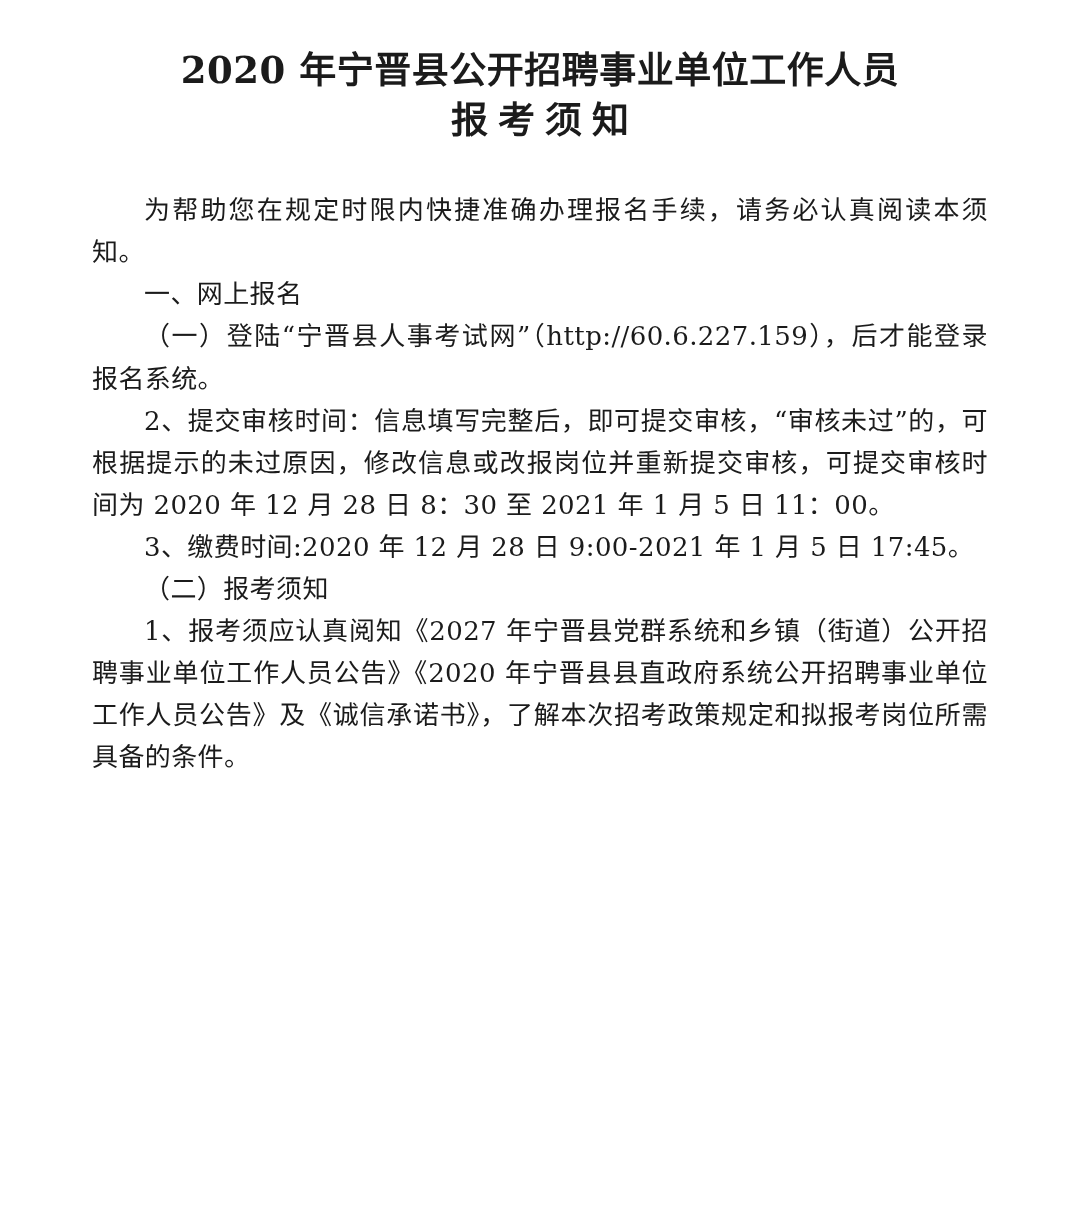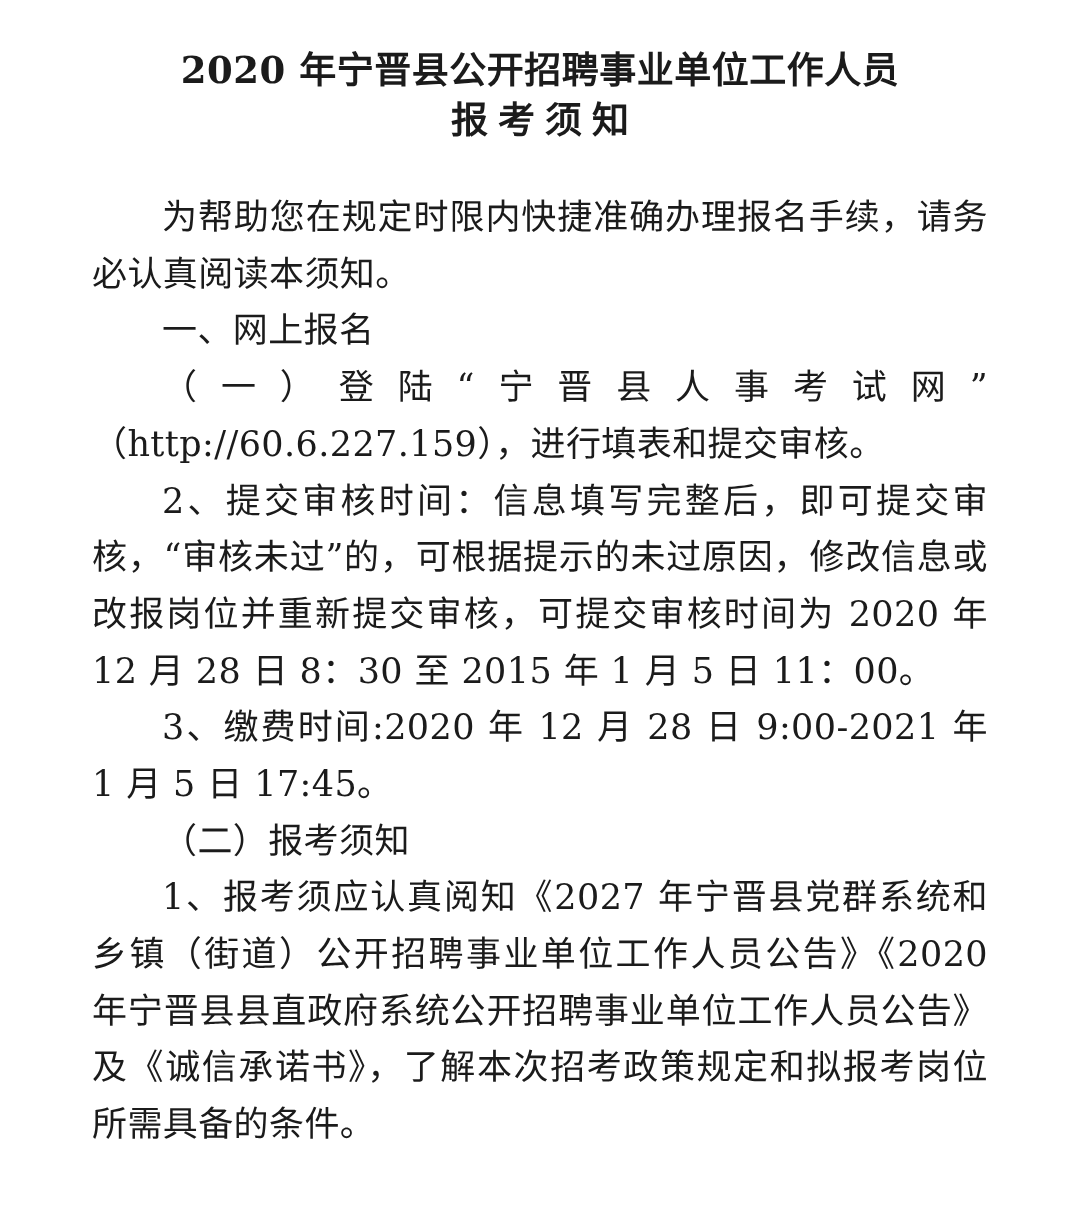--- a/index.html
+++ b/index.html
@@ -31,21 +31,21 @@
     padding: 0;
   }
   .doc-title .line2 {
     display: block;
     letter-spacing: 10px;
     padding-left: 10px;
     font-family: Liberation Mono, monospace;
   }
   .body-text {
     margin-top: 40px;
-    font-size: 35px;
+    font-size: 26px;
     line-height: 1.62;
     letter-spacing: 0.4px;
     text-align: justify;
   }
   p {
     margin: 0;
     padding: 0;
   }
   p.indent {
     text-indent: 2em;
@@ -61,20 +61,20 @@
 <div class="page">
 
   <h1 class="doc-title">
     <span>2020 年宁晋县公开招聘事业单位工作人员</span>
     <span class="line2">报考须知</span>
   </h1>
 
   <div class="body-text">
     <p class="indent">为帮助您在规定时限内快捷准确办理报名手续，请务必认真阅读本须知。</p>
     <p class="heading">一、网上报名</p>
-    <p class="indent">（一）登陆“宁晋县人事考试网”（http://60.6.227.159），进行填表和提交审核。</p>
-    <p class="indent">2、提交审核时间：信息填写完整后，即可提交审核，“审核未过”的，可根据提示的未过原因，修改信息或改报岗位并重新提交审核，可提交审核时间为 2020 年 12 月 28 日 8：30 至 2015 年 1 月 5 日 11：00。</p>
+    <p class="indent">（一）登陆“宁晋县人事考试网”（http://60.6.227.159），后才能登录报名系统。</p>
+    <p class="indent">2、提交审核时间：信息填写完整后，即可提交审核，“审核未过”的，可根据提示的未过原因，修改信息或改报岗位并重新提交审核，可提交审核时间为 2020 年 12 月 28 日 8：30 至 2021 年 1 月 5 日 11：00。</p>
     <p class="indent">3、缴费时间:2020 年 12 月 28 日 9:00-2021 年 1 月 5 日 17:45。</p>
     <p class="indent">（二）报考须知</p>
     <p class="indent">1、报考须应认真阅知《2027 年宁晋县党群系统和乡镇（街道）公开招聘事业单位工作人员公告》《2020 年宁晋县县直政府系统公开招聘事业单位工作人员公告》及《诚信承诺书》，了解本次招考政策规定和拟报考岗位所需具备的条件。</p>
   </div>
 
 </div>
 
 </body></html>

